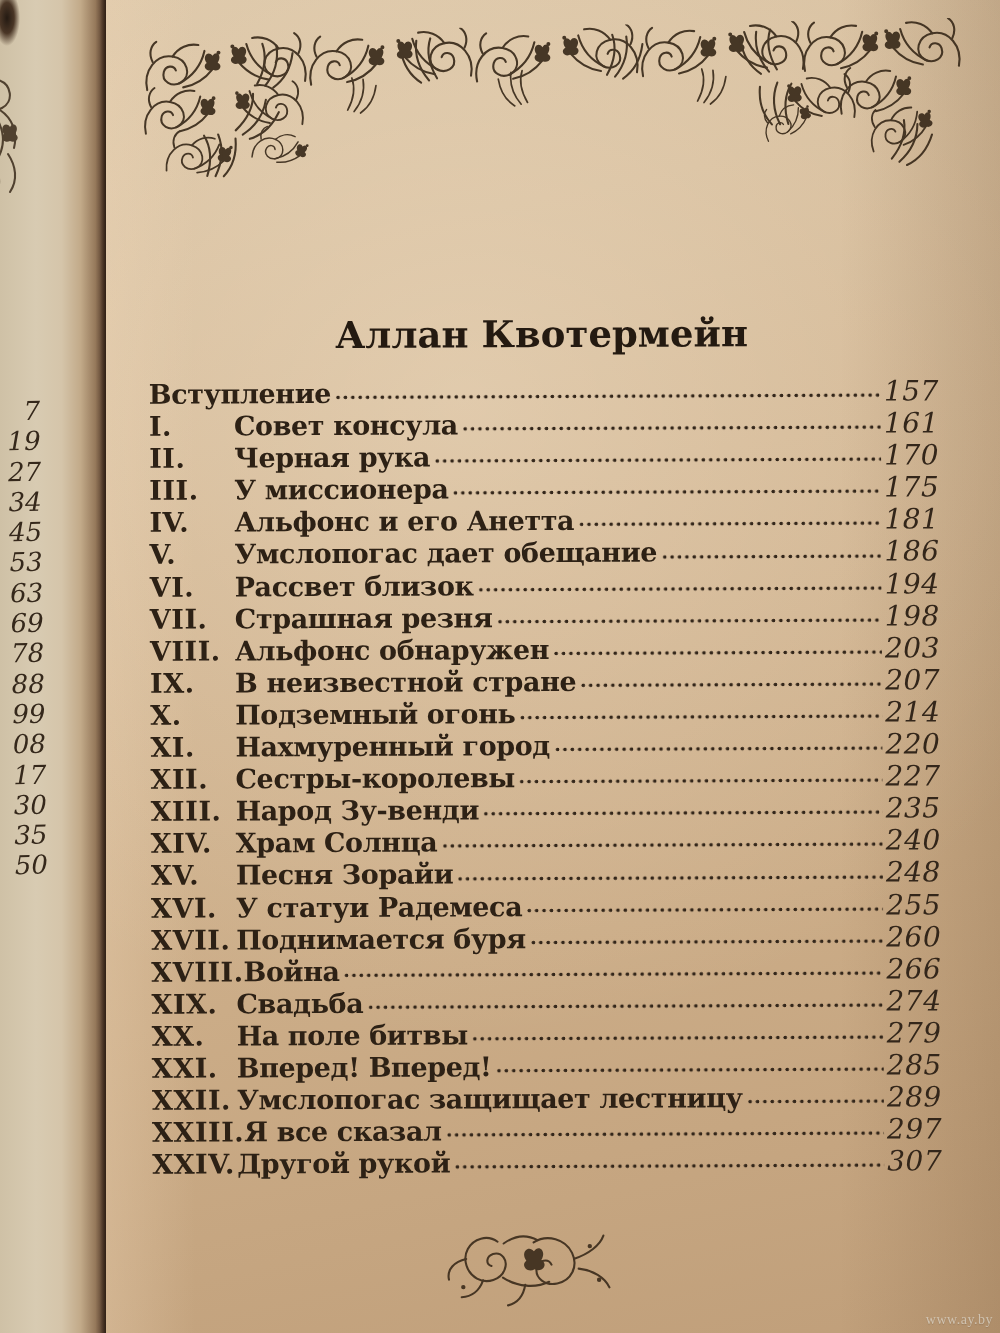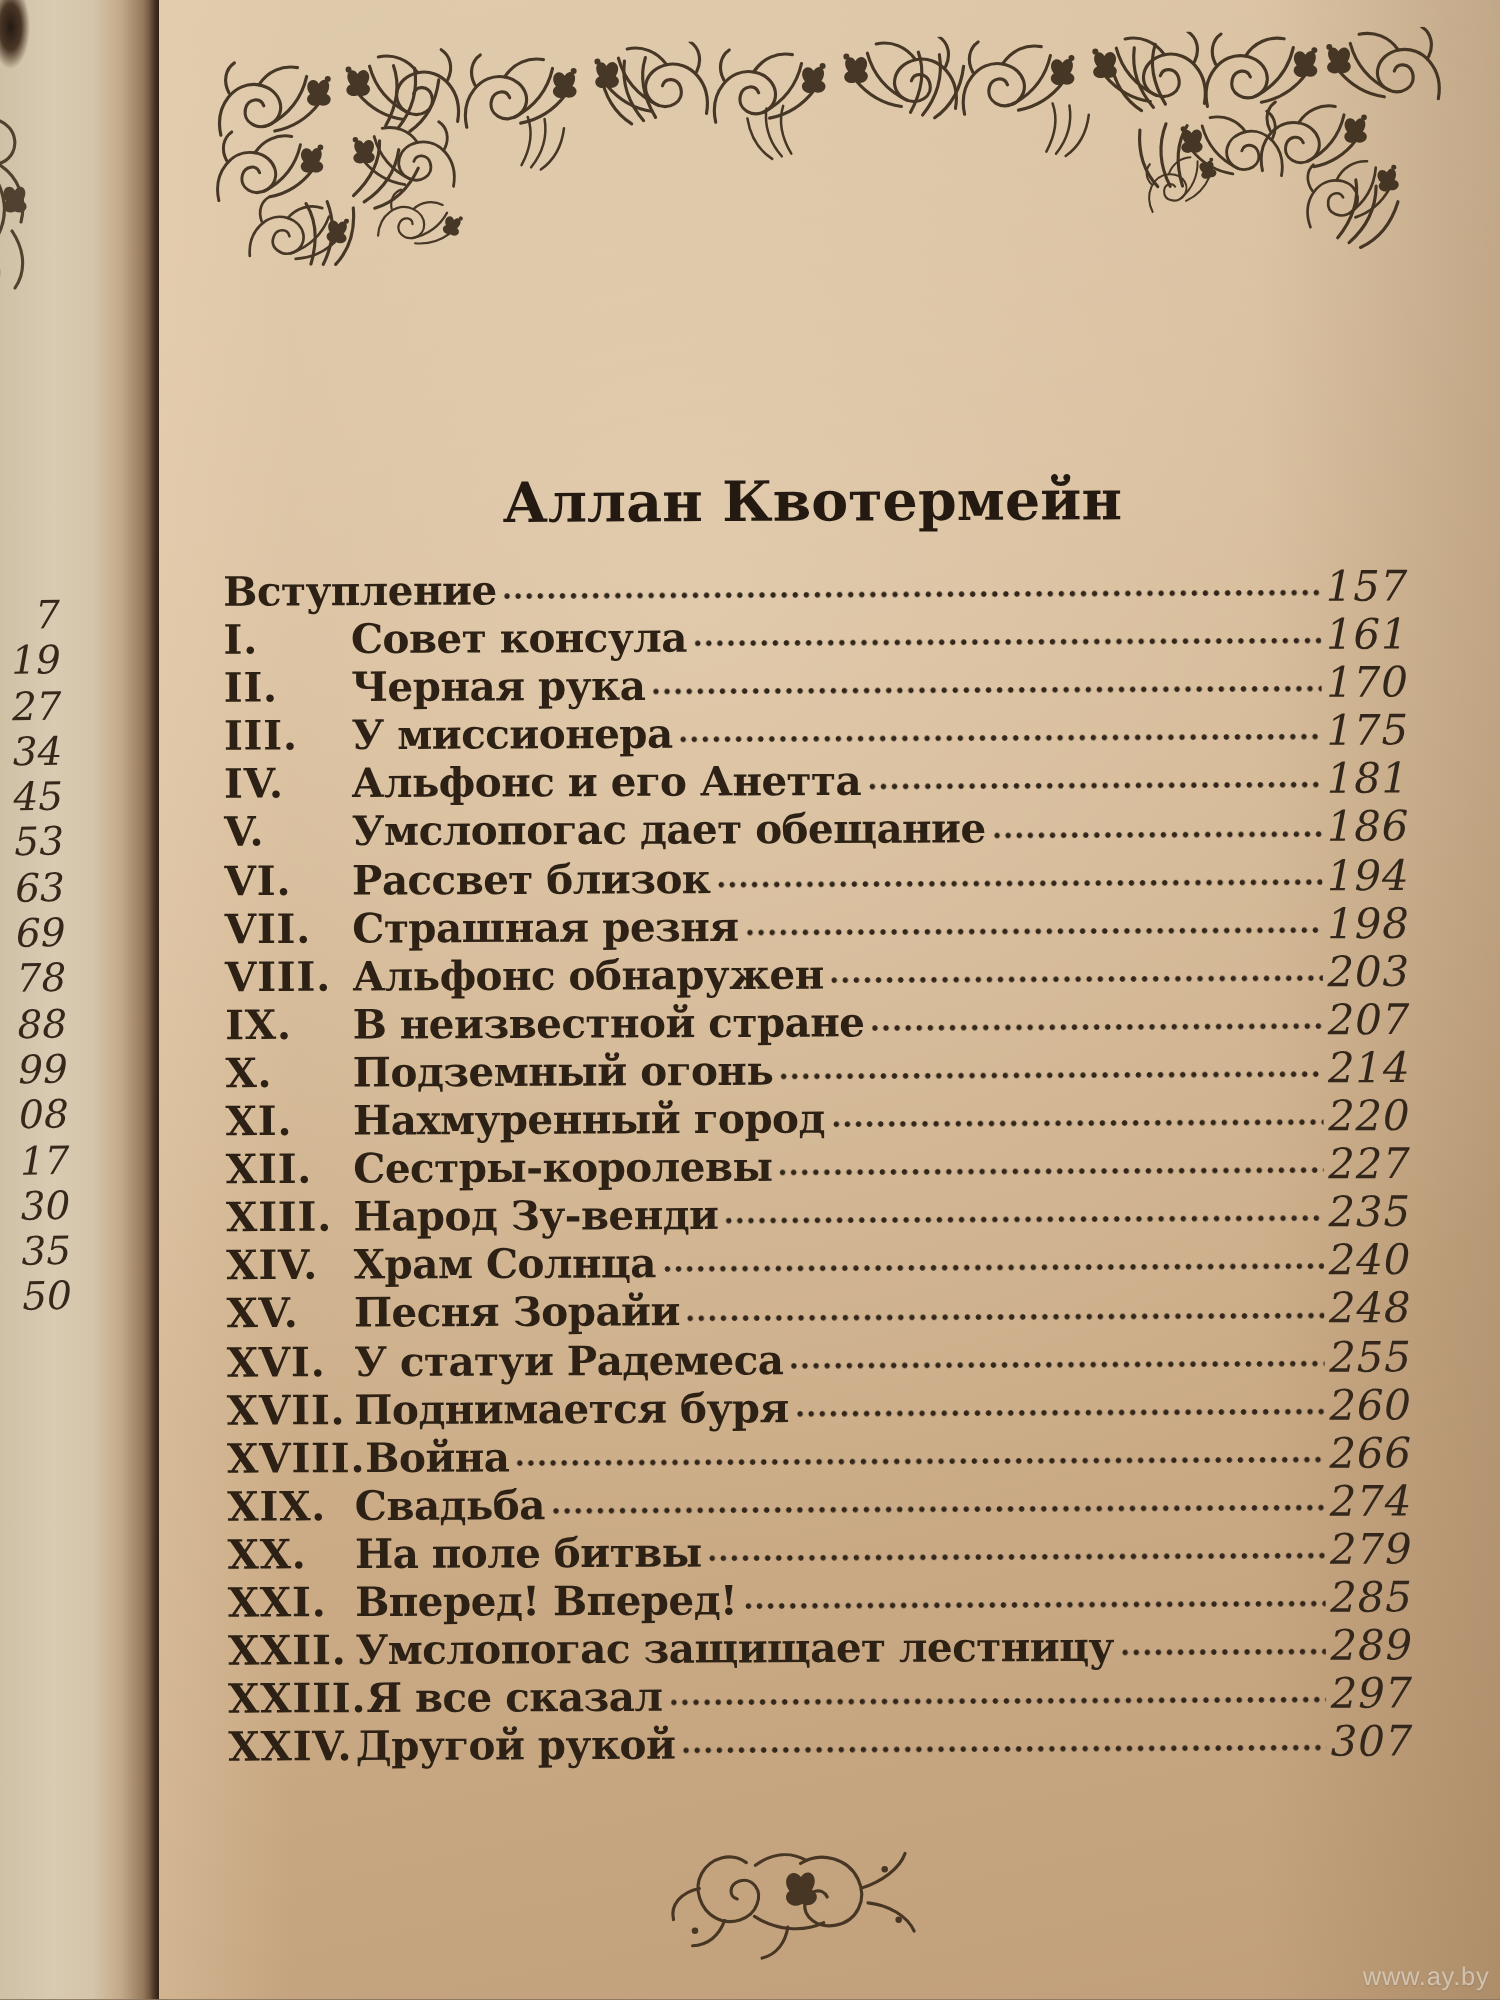--- a/index.html
+++ b/index.html
@@ -88,22 +88,22 @@
     flex:0 0 56px;text-align:right;font-style:italic;font-size:28px;
     color:#33261a;letter-spacing:.5px;
   }
   .bottom-ornament{
     position:absolute;left:330px;top:1226px;width:205px;height:84px;opacity:.9;
     transform:rotate(-2deg);
   }
   
   .watermark{
     position:absolute;right:7px;bottom:5px;
-    font-family:Liberation Sans, sans-serif;
-    font-size:17px;color:#dedad0;opacity:.68;letter-spacing:.5px;
+    font-family:Liberation Serif, serif;
+    font-size:14px;color:#dedad0;opacity:.68;letter-spacing:.5px;
     text-shadow:0 1px 1px rgba(90,70,50,.35);
   }
   svg .ink{stroke:#3a2b1b;stroke-width:2.1;fill:none;stroke-linecap:round;}
   svg .inkf{fill:#3a2b1b;stroke:none;}
 </style>
 </head>
 <body>
 
 <div class="photo">
 

